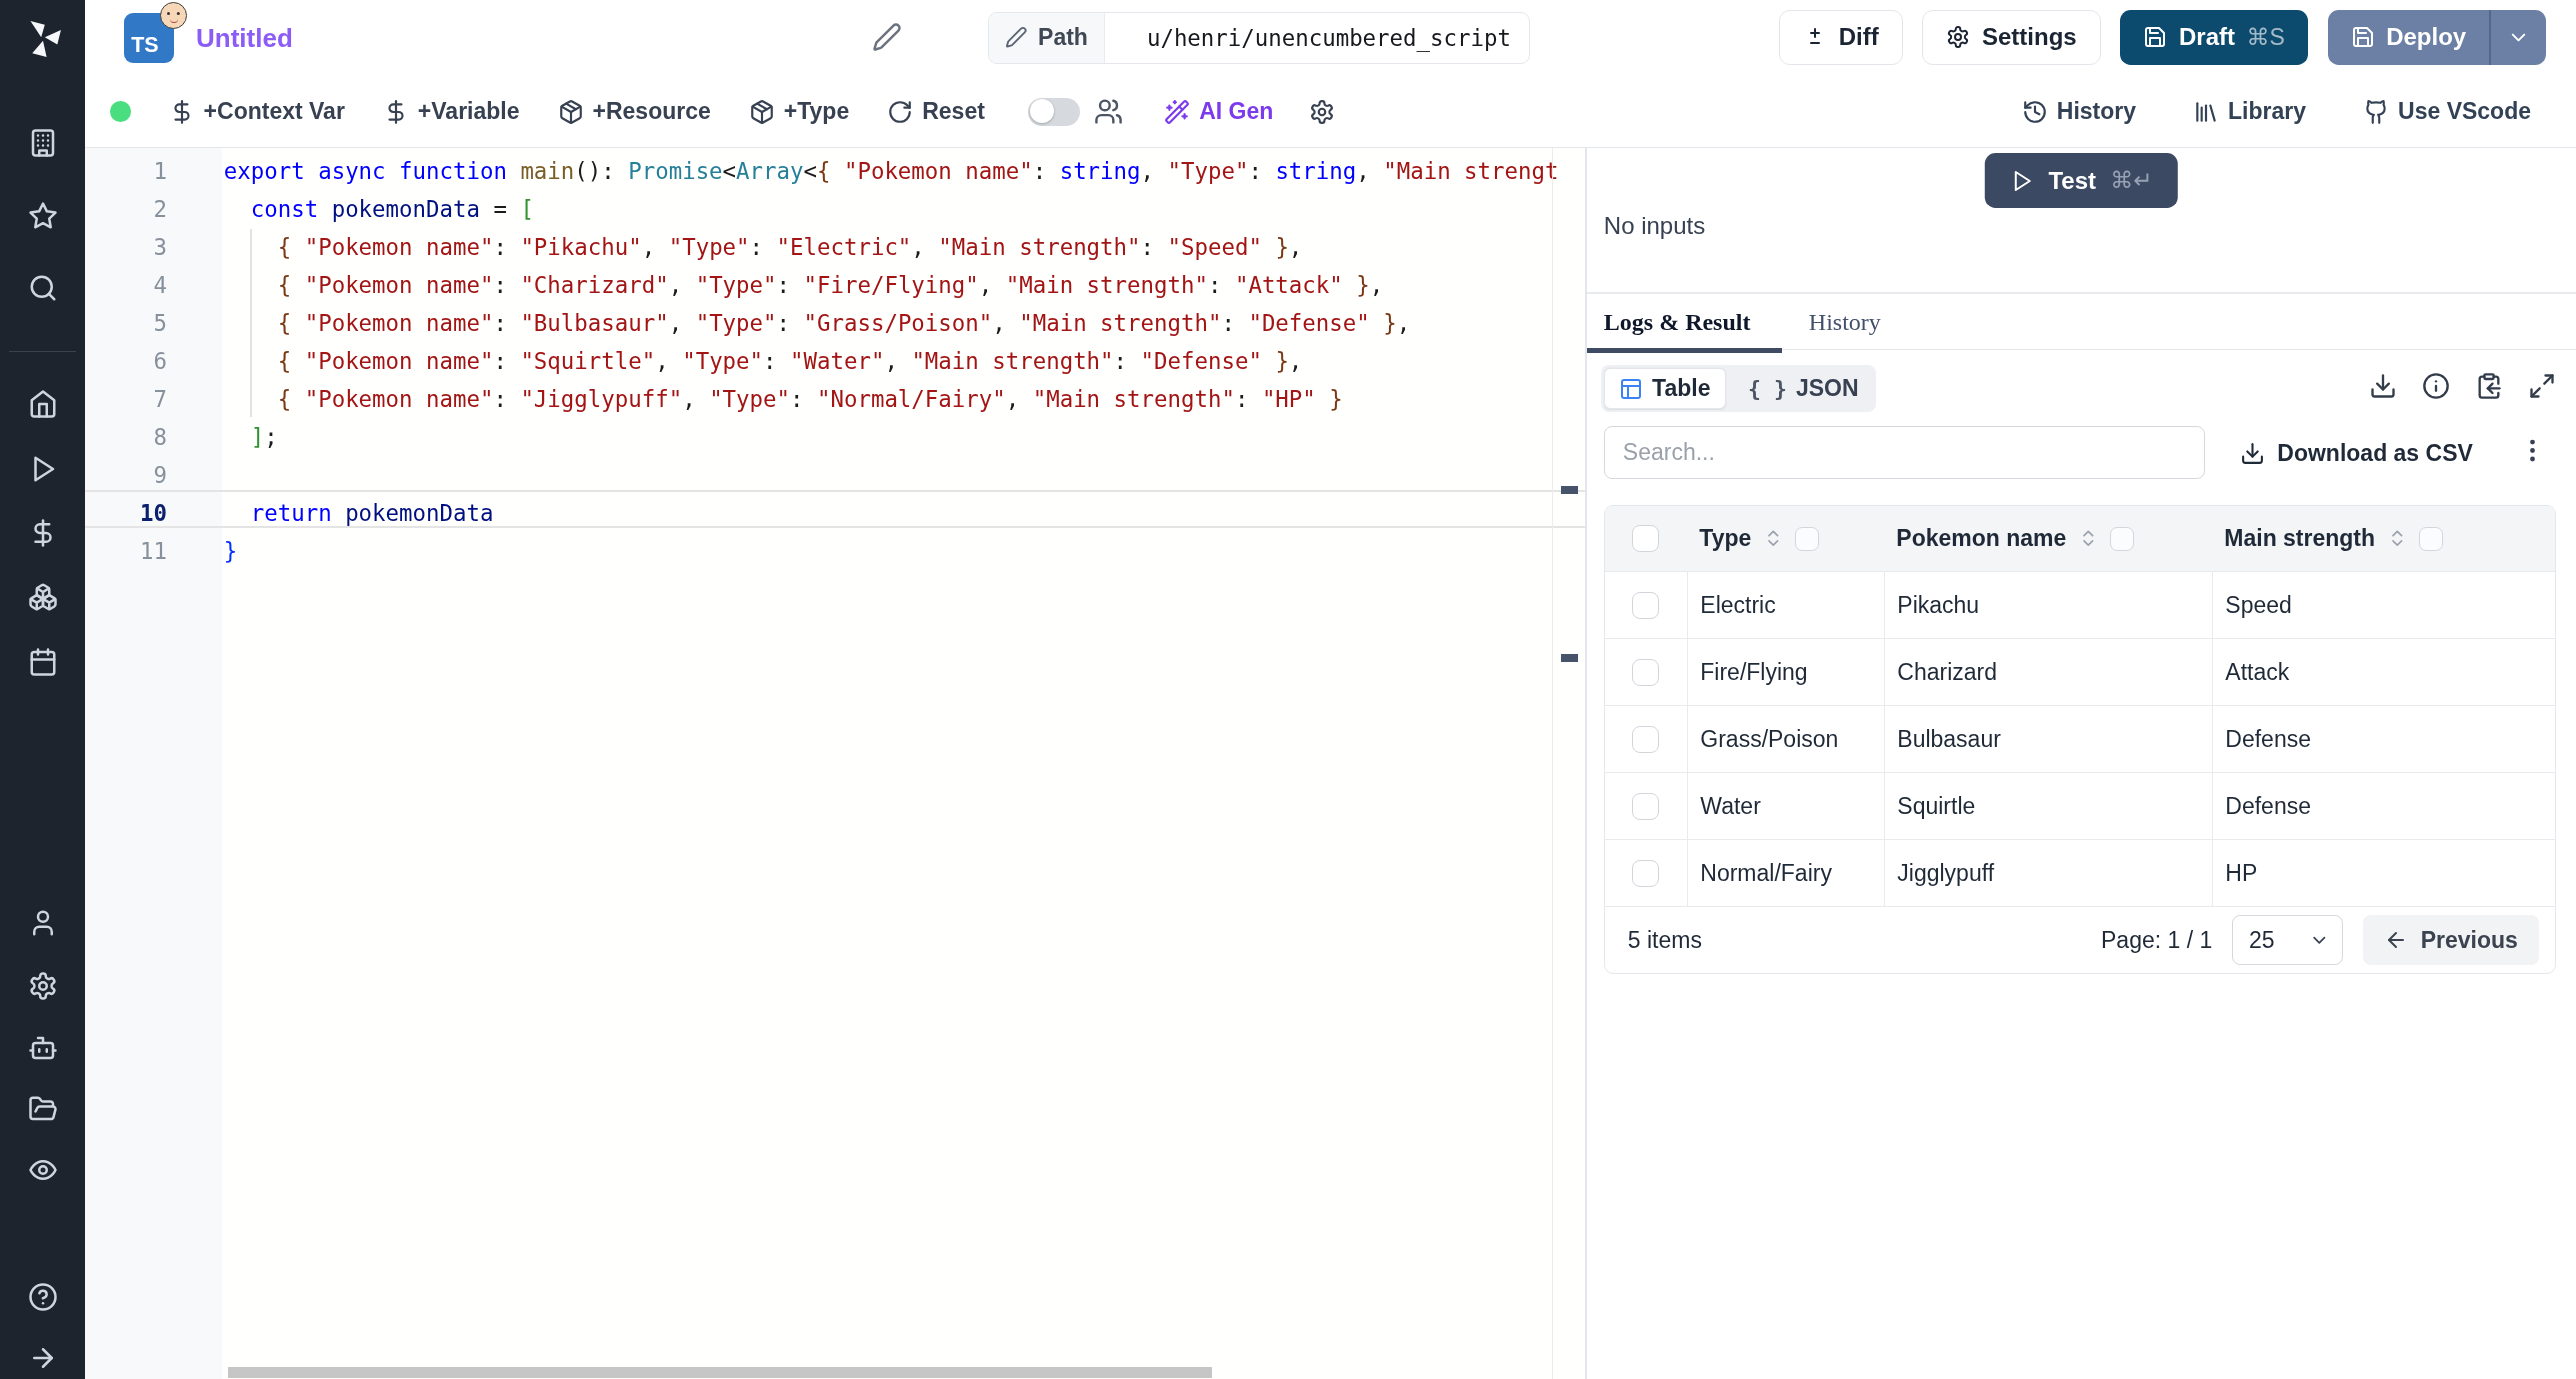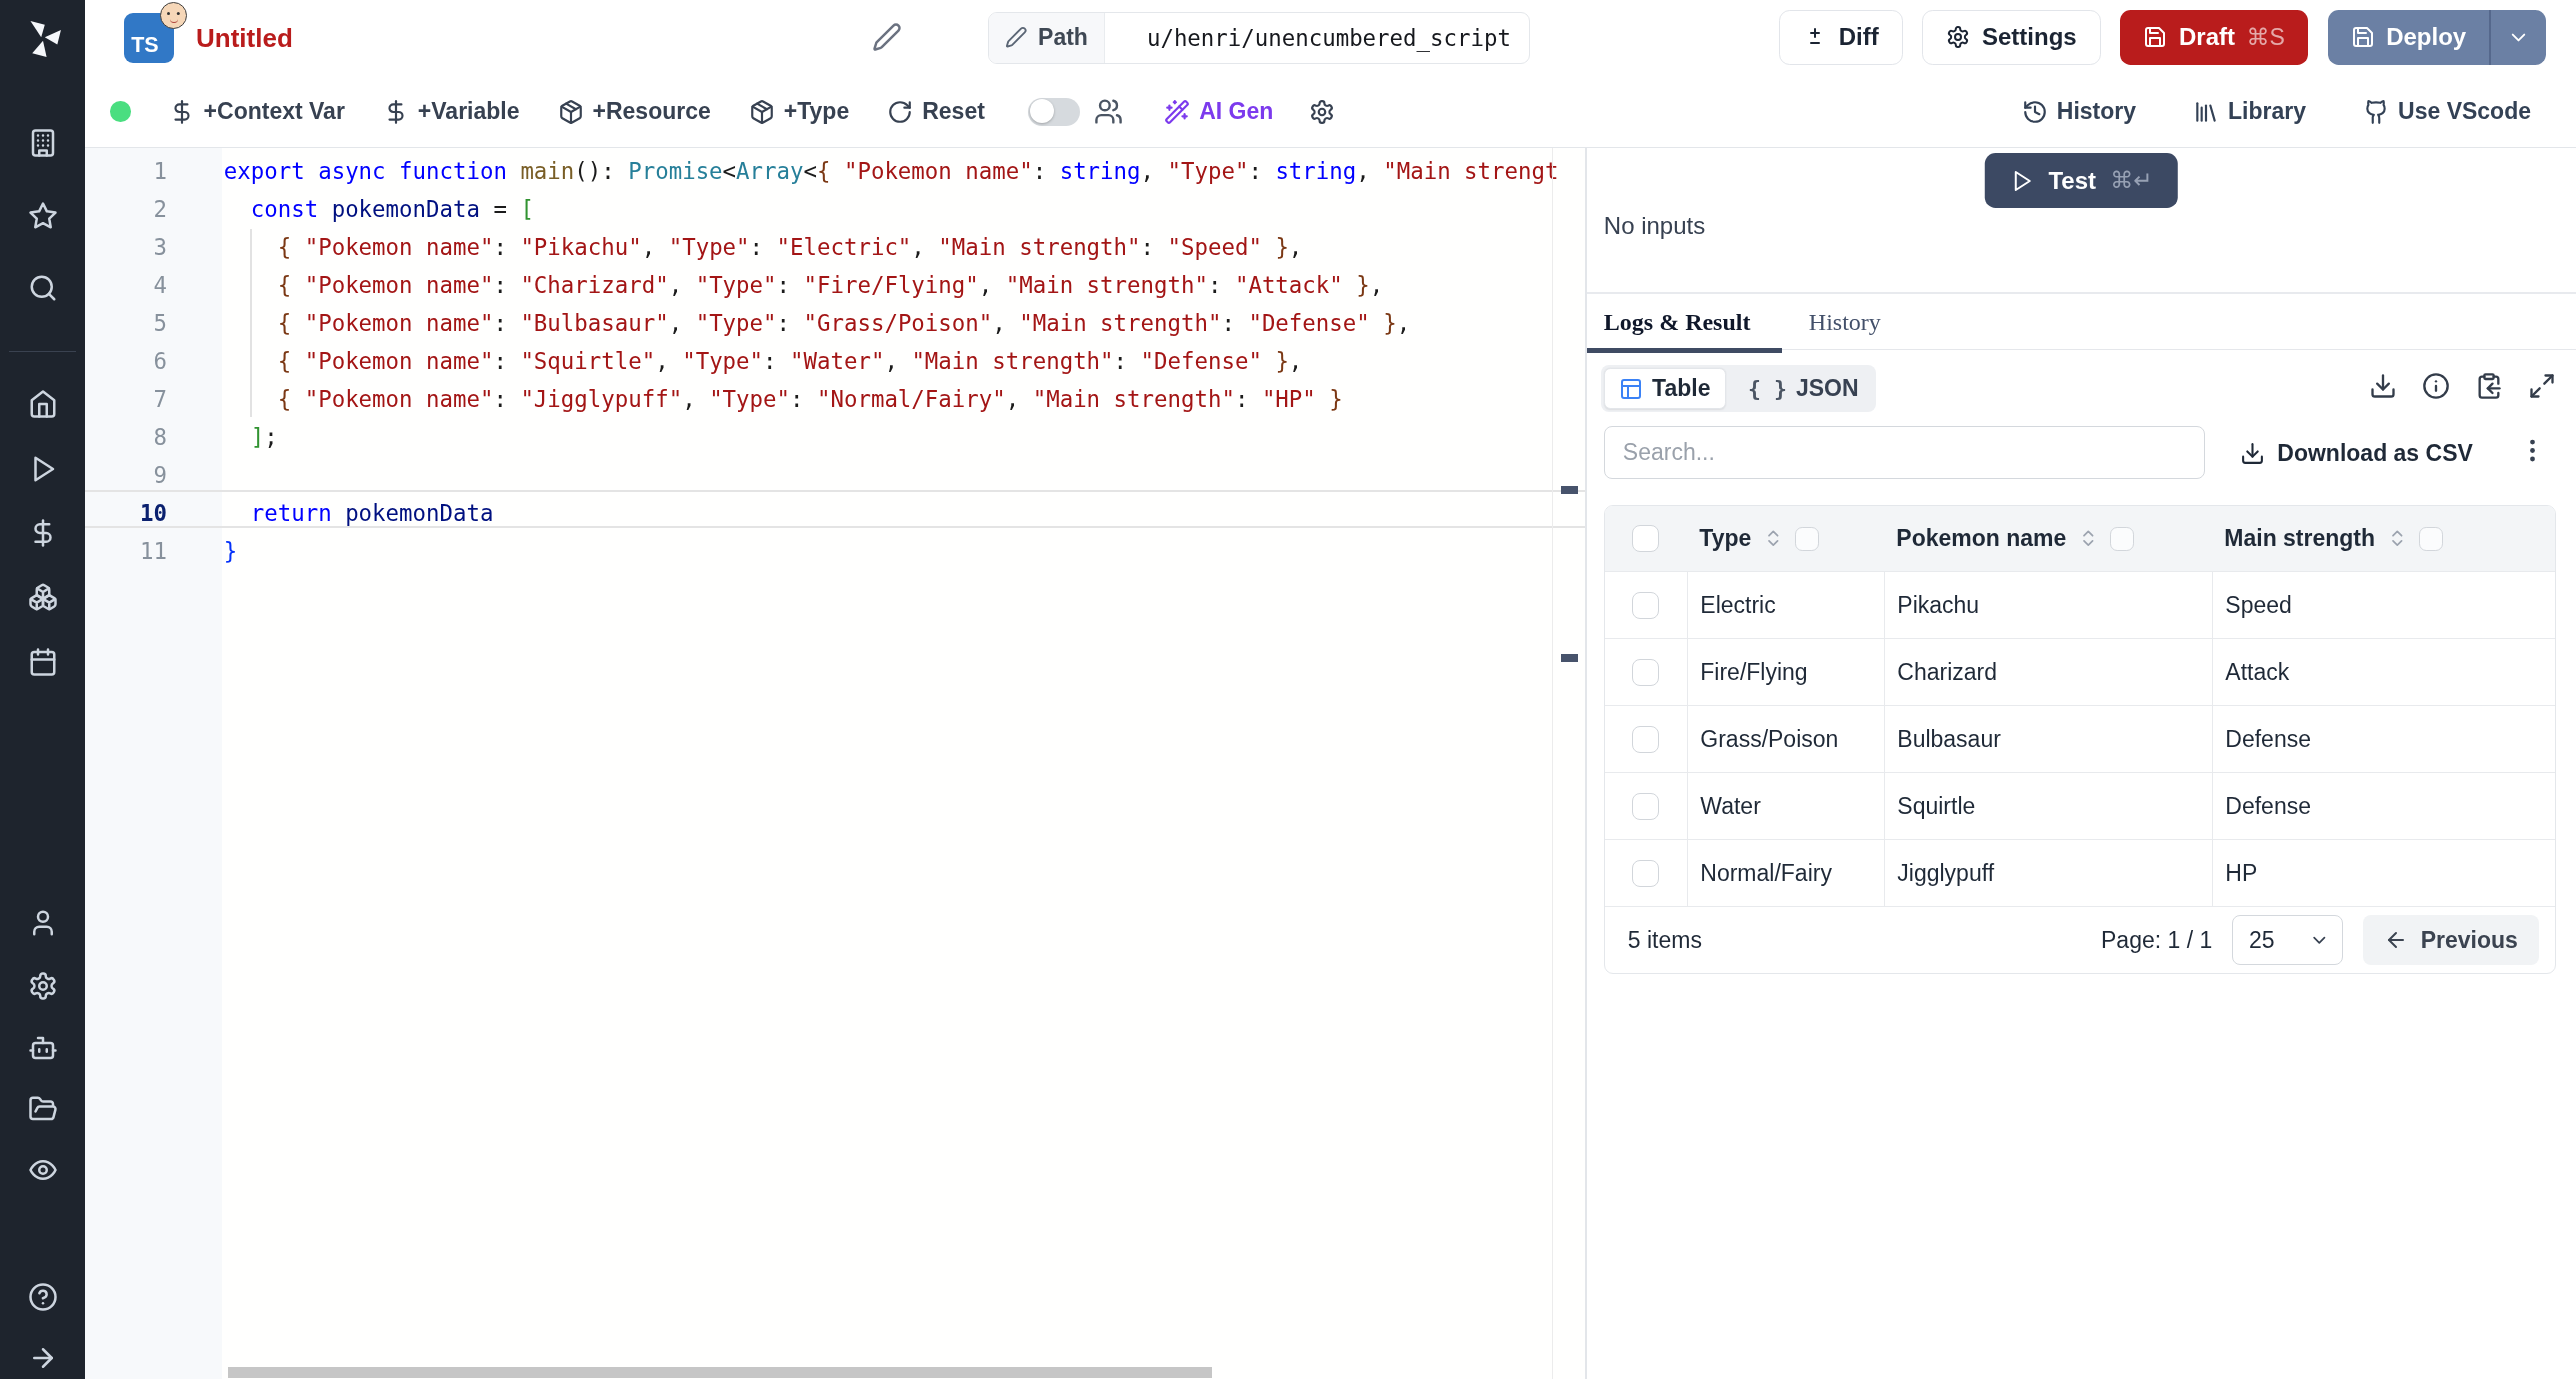--- a/index.html
+++ b/index.html
@@ -16,32 +16,32 @@
 
   
   .main { position:absolute; left:85px; top:0; right:0; height:100%; }
 
   
   .topbar { position:relative; height:76px; background:#fff; }
   .ts-badge { position:absolute; left:39px; top:12.5px; width:50px; height:50px; background:#3178c6; border-radius:9px; color:#fff; font-weight:bold; font-size:21.5px; display:flex; align-items:flex-end; justify-content:flex-start; padding:0 0 4.5px 7.2px; }
   .baby { position:absolute; right:-12.5px; top:-10.7px; width:27px; height:27px; background:#f6d7b8; border:1.8px solid #3e3e3e; border-radius:50%; }
   .baby::before { content:""; position:absolute; left:6.3px; top:9px; width:3.6px; height:3.6px; border-radius:50%; background:#333; box-shadow:9.8px 0 0 #333; }
   .baby::after { content:""; position:absolute; left:9px; top:14.3px; width:8px; height:4.5px; border-bottom:1.8px solid #b0443c; border-radius:0 0 7.2px 7.2px; }
-  .doc-title { position:absolute; left:111px; top:23px; font-size:26px; font-weight:700; color:#b91c1c; }
+  .doc-title { position:absolute; left:111px; top:23px; font-size:26px; font-weight:700; color:#8b5cf6; }
   .edit-pencil { position:absolute; left:787px; top:21.5px; color:#6b7280; background:none; border:none; cursor:pointer; }
   .edit-pencil svg { width:30px; height:30px; }
   .path-pill { position:absolute; left:903px; top:11.6px; height:52px; display:flex; align-items:stretch; border:1.8px solid #e4e7eb; border-radius:9px; overflow:hidden; background:#fff;gap:24px; }
   .path-left { display:flex; align-items:center; gap:10.7px; background:#f7f8fa; padding:0 16px; border-right:1.8px solid #e9ecef; color:#3f4854; font-weight:700; font-size:23px; }
   .path-left svg { width:22.4px; height:22.4px; color:#5b6675; }
   .path-val { display:flex; align-items:center; padding:0 18px; font-family:"DejaVu Sans Mono", monospace; font-size:22.4px; color:#16181d; }
   .tb-right { position:absolute; right:30px; top:9.8px; display:flex; gap:19.7px; align-items:center; }
   .btn { display:flex; align-items:center; gap:11.6px; height:55px; border-radius:10.7px; font-size:24px; font-weight:700; cursor:pointer; border:none; font-family:inherit; }
   .btn svg { width:24px; height:24px; }
   .btn-light { background:#fff; border:1.8px solid #e2e5ea; color:#1b2433; padding:0 23px; }
-  .btn-slate { background:#b91c1c; color:#fff; padding:0 23px; }
+  .btn-slate { background:#0c4a6e; color:#fff; padding:0 23px; }
   .btn-slate .kbd { color:rgba(255,255,255,.62); font-weight:500; font-size:23px; }
   .deploy-split { display:flex; align-items:stretch; background:#6b80a4; border-radius:10.7px; overflow:hidden; cursor:pointer; }
   .deploy-main { display:flex; align-items:center; gap:11.6px; padding:0 23px; color:#fff; font-size:24px; font-weight:700; height:55px; }
   .deploy-main svg { width:24px; height:24px; }
   .deploy-sep { width:1.8px; background:#55688c; }
   .deploy-caret { width:55px; display:flex; align-items:center; justify-content:center; color:#fff; }
   .deploy-caret svg { width:23px; height:23px; }
 
   
   .toolbar { position:relative; height:72px; background:#fff; border-bottom:1.8px solid #e3e6ea; display:flex; align-items:center; }

